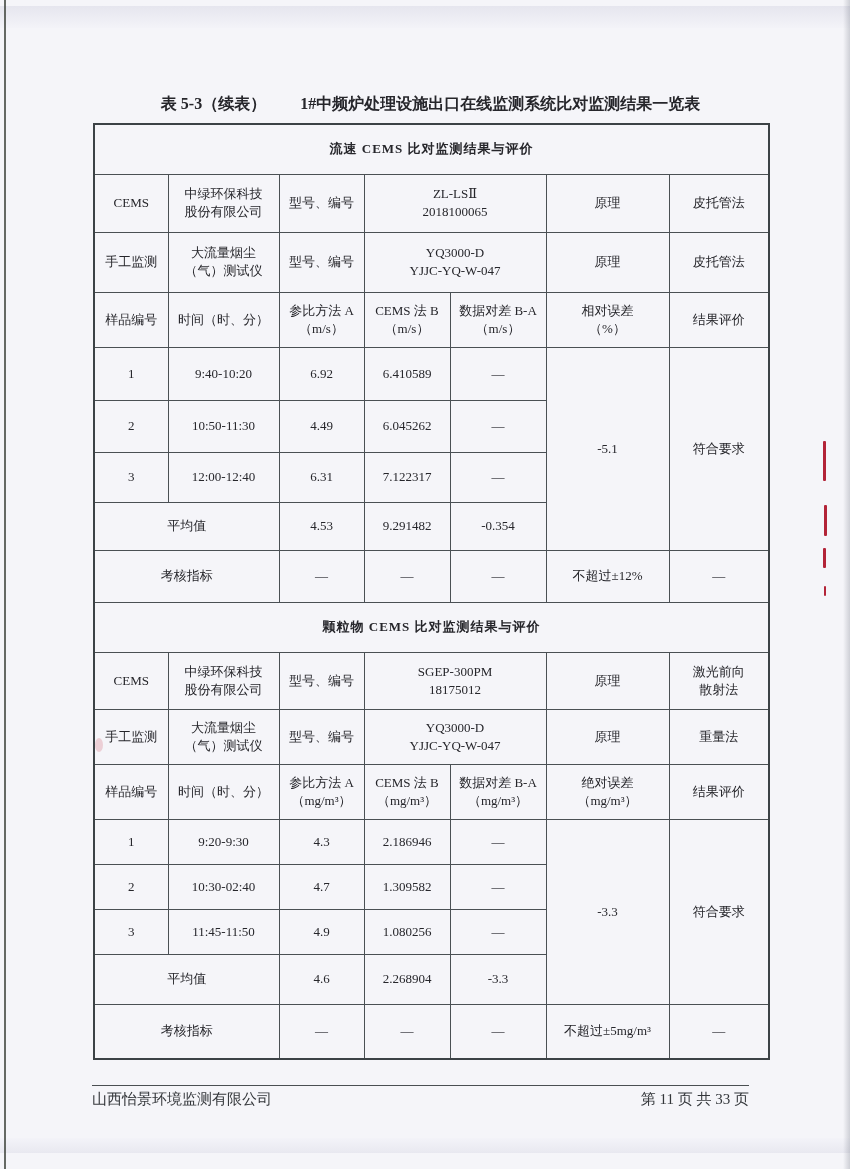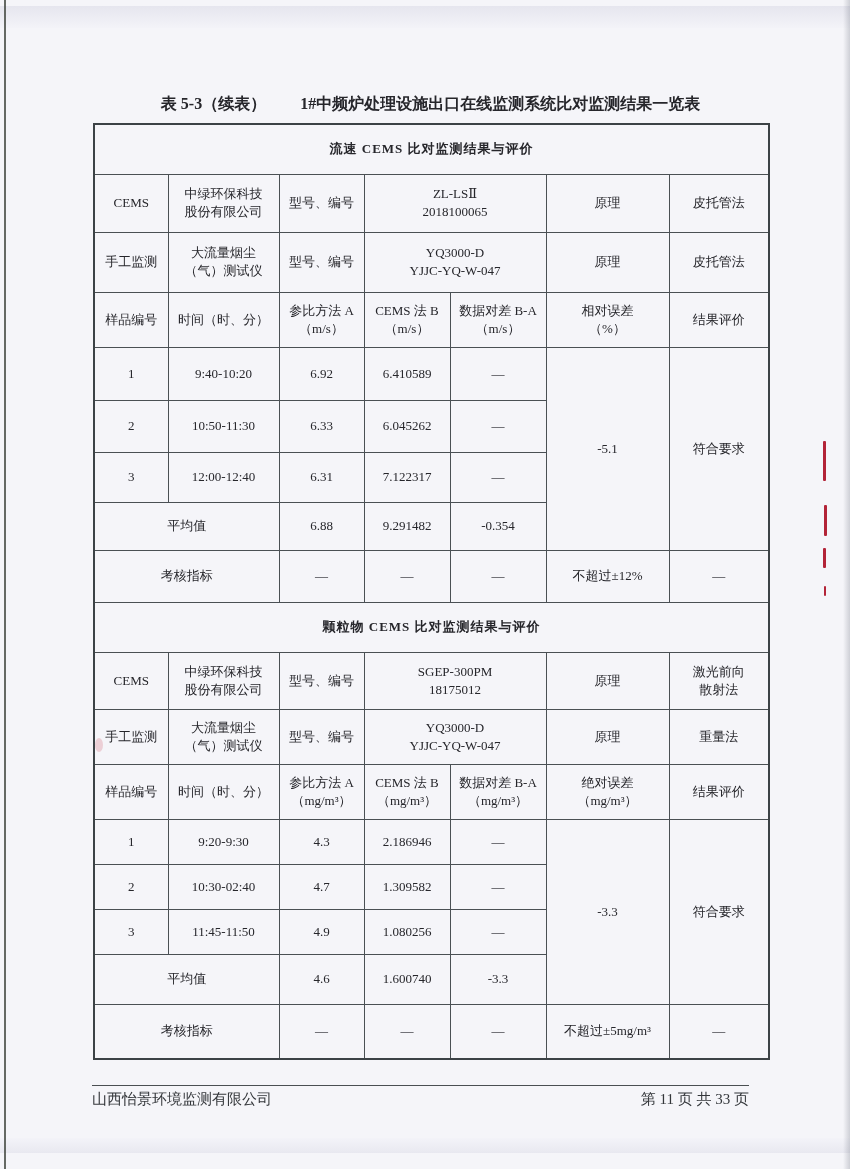--- a/index.html
+++ b/index.html
@@ -132,34 +132,34 @@
         <td>9:40-10:20</td>
         <td>6.92</td>
         <td>6.410589</td>
         <td>—</td>
         <td rowspan="4">-5.1</td>
         <td rowspan="4">符合要求</td>
       </tr>
       <tr class="rh52">
         <td>2</td>
         <td>10:50-11:30</td>
-        <td>6.33</td>
+        <td>4.49</td>
         <td>6.045262</td>
         <td>—</td>
       </tr>
       <tr class="rh50">
         <td>3</td>
         <td>12:00-12:40</td>
         <td>6.31</td>
         <td>7.122317</td>
         <td>—</td>
       </tr>
       <tr class="rh48">
         <td colspan="2">平均值</td>
-        <td>6.88</td>
+        <td>4.53</td>
         <td>9.291482</td>
         <td>-0.354</td>
       </tr>
       <tr class="rh52">
         <td colspan="2">考核指标</td>
         <td>—</td>
         <td>—</td>
         <td>—</td>
         <td>不超过±12%</td>
         <td>—</td>
@@ -223,21 +223,21 @@
       <tr class="rh45">
         <td>3</td>
         <td>11:45-11:50</td>
         <td>4.9</td>
         <td>1.080256</td>
         <td>—</td>
       </tr>
       <tr class="rh50">
         <td colspan="2">平均值</td>
         <td>4.6</td>
-        <td>1.600740</td>
+        <td>2.268904</td>
         <td>-3.3</td>
       </tr>
       <tr class="rh55">
         <td colspan="2">考核指标</td>
         <td>—</td>
         <td>—</td>
         <td>—</td>
         <td>不超过±5mg/m³</td>
         <td>—</td>
       </tr>

